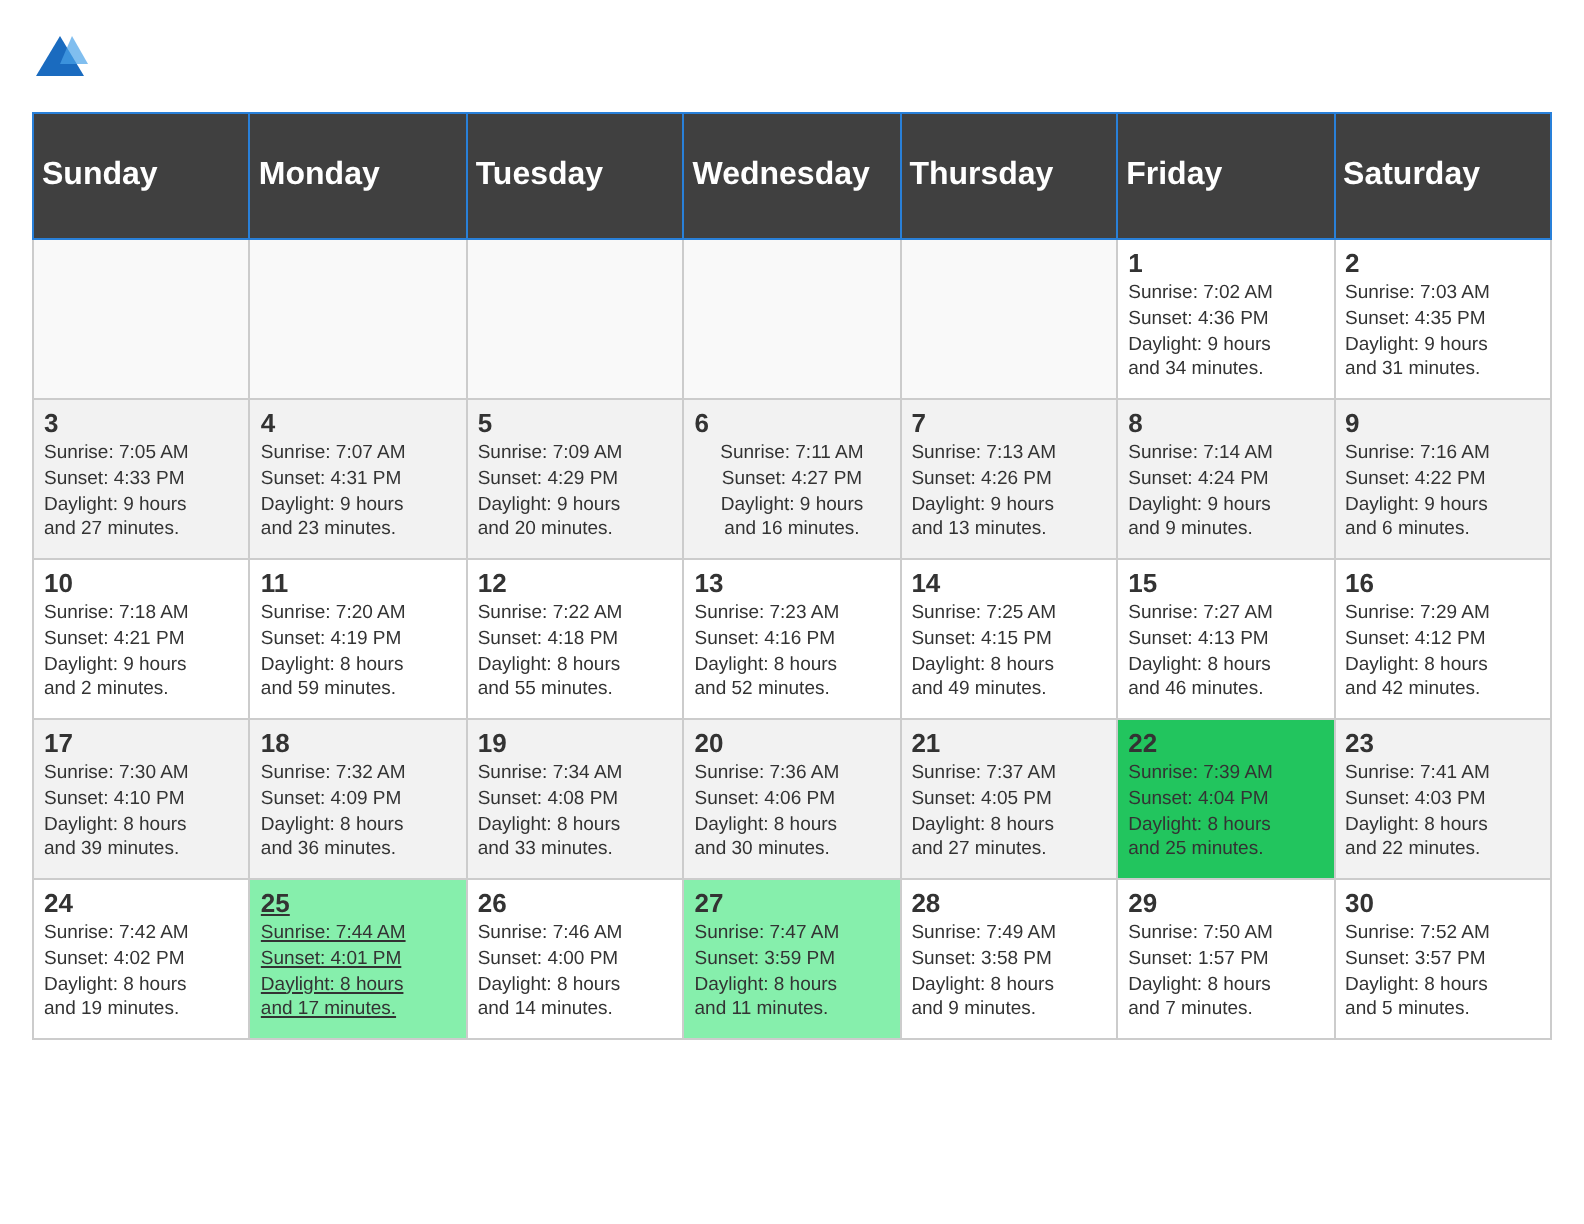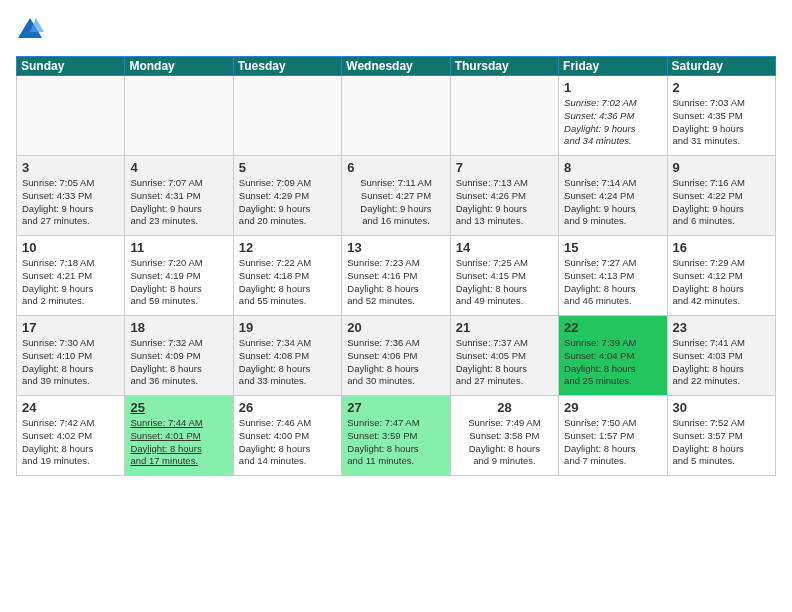--- a/index.html
+++ b/index.html
@@ -52,25 +52,25 @@
       font-size: 16px;
       font-weight: normal;
       color: #555;
     }
     table {
       width: 100%;
       border-collapse: collapse;
       table-layout: fixed;
     }
     th {
-      background-color: #0f766e;
+      background-color: #404040;
       color: #fff;
-      font-size: 12px;
-      font-weight: bold;
-      padding: 2px 4px;
+      font-size: 16px;
+      font-weight: bold;
+      padding: 22px 4px;
       text-align: left;
       border: 1px solid #2980d9;
     }
     td {
       border: 1px solid #ccc;
       vertical-align: top;
       padding: 4px 5px;
       font-size: 10px;
       color: #333;
       height: 80px;
@@ -132,21 +132,21 @@
   </thead>
   <tbody id="calendar-body">
   <tr>
         <td class="empty"></td>
         <td class="empty"></td>
         <td class="empty"></td>
         <td class="empty"></td>
         <td class="empty"></td>
         <td style="background: rgb(255, 255, 255);">
           <span class="day-num">1</span>
-          <div class="day-info" style="white-space: pre-line; font-style: italic;">Sunrise: 7:02 AM
+          <div class="day-info" style="white-space: pre-line;">Sunrise: 7:02 AM
 Sunset: 4:36 PM
 Daylight: 9 hours
 and 34 minutes.</div>
         </td>
         <td style="background: rgb(255, 255, 255);">
           <span class="day-num">2</span>
           <div class="day-info" style="white-space: pre-line;">Sunrise: 7:03 AM
 Sunset: 4:35 PM
 Daylight: 9 hours
 and 31 minutes.</div>
@@ -327,21 +327,21 @@
 Daylight: 8 hours
 and 14 minutes.</div>
         </td>
         <td style="background: #86efac;">
           <span class="day-num">27</span>
           <div class="day-info" style="white-space: pre-line;">Sunrise: 7:47 AM
 Sunset: 3:59 PM
 Daylight: 8 hours
 and 11 minutes.</div>
         </td>
-        <td style="background: rgb(255, 255, 255); text-align: center;">
+        <td style="background: rgb(255, 255, 255);">
           <span class="day-num">28</span>
           <div class="day-info" style="white-space: pre-line;">Sunrise: 7:49 AM
 Sunset: 3:58 PM
 Daylight: 8 hours
 and 9 minutes.</div>
         </td>
         <td style="background: rgb(255, 255, 255);">
           <span class="day-num">29</span>
           <div class="day-info" style="white-space: pre-line;">Sunrise: 7:50 AM
 Sunset: 1:57 PM

